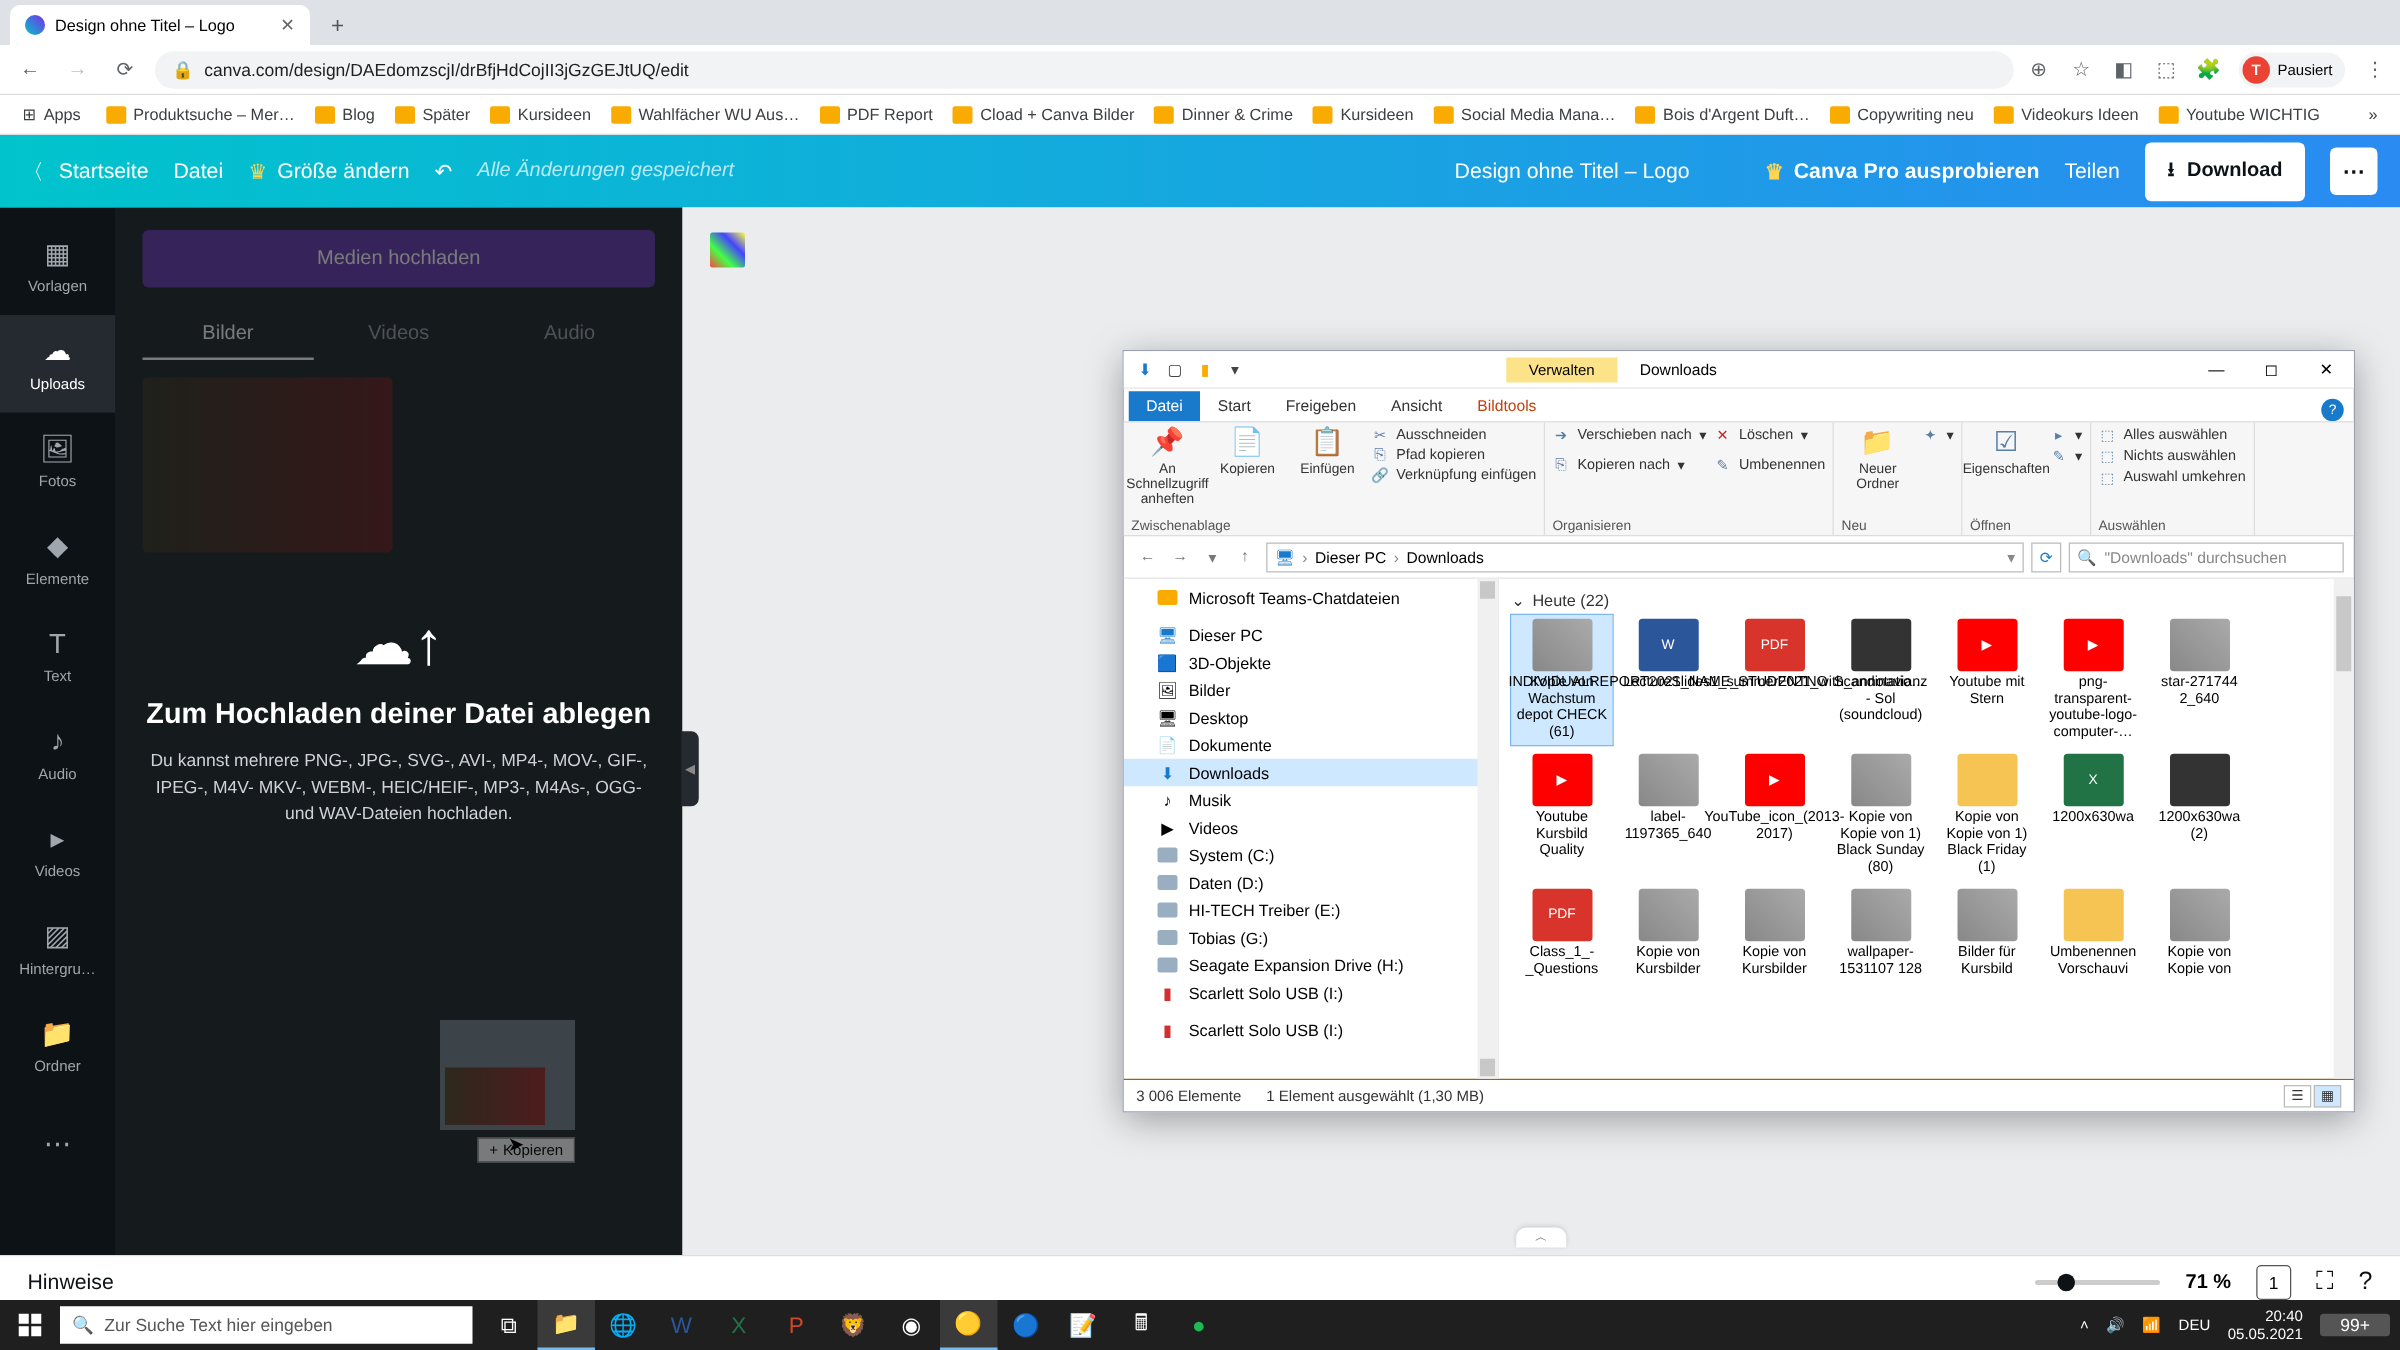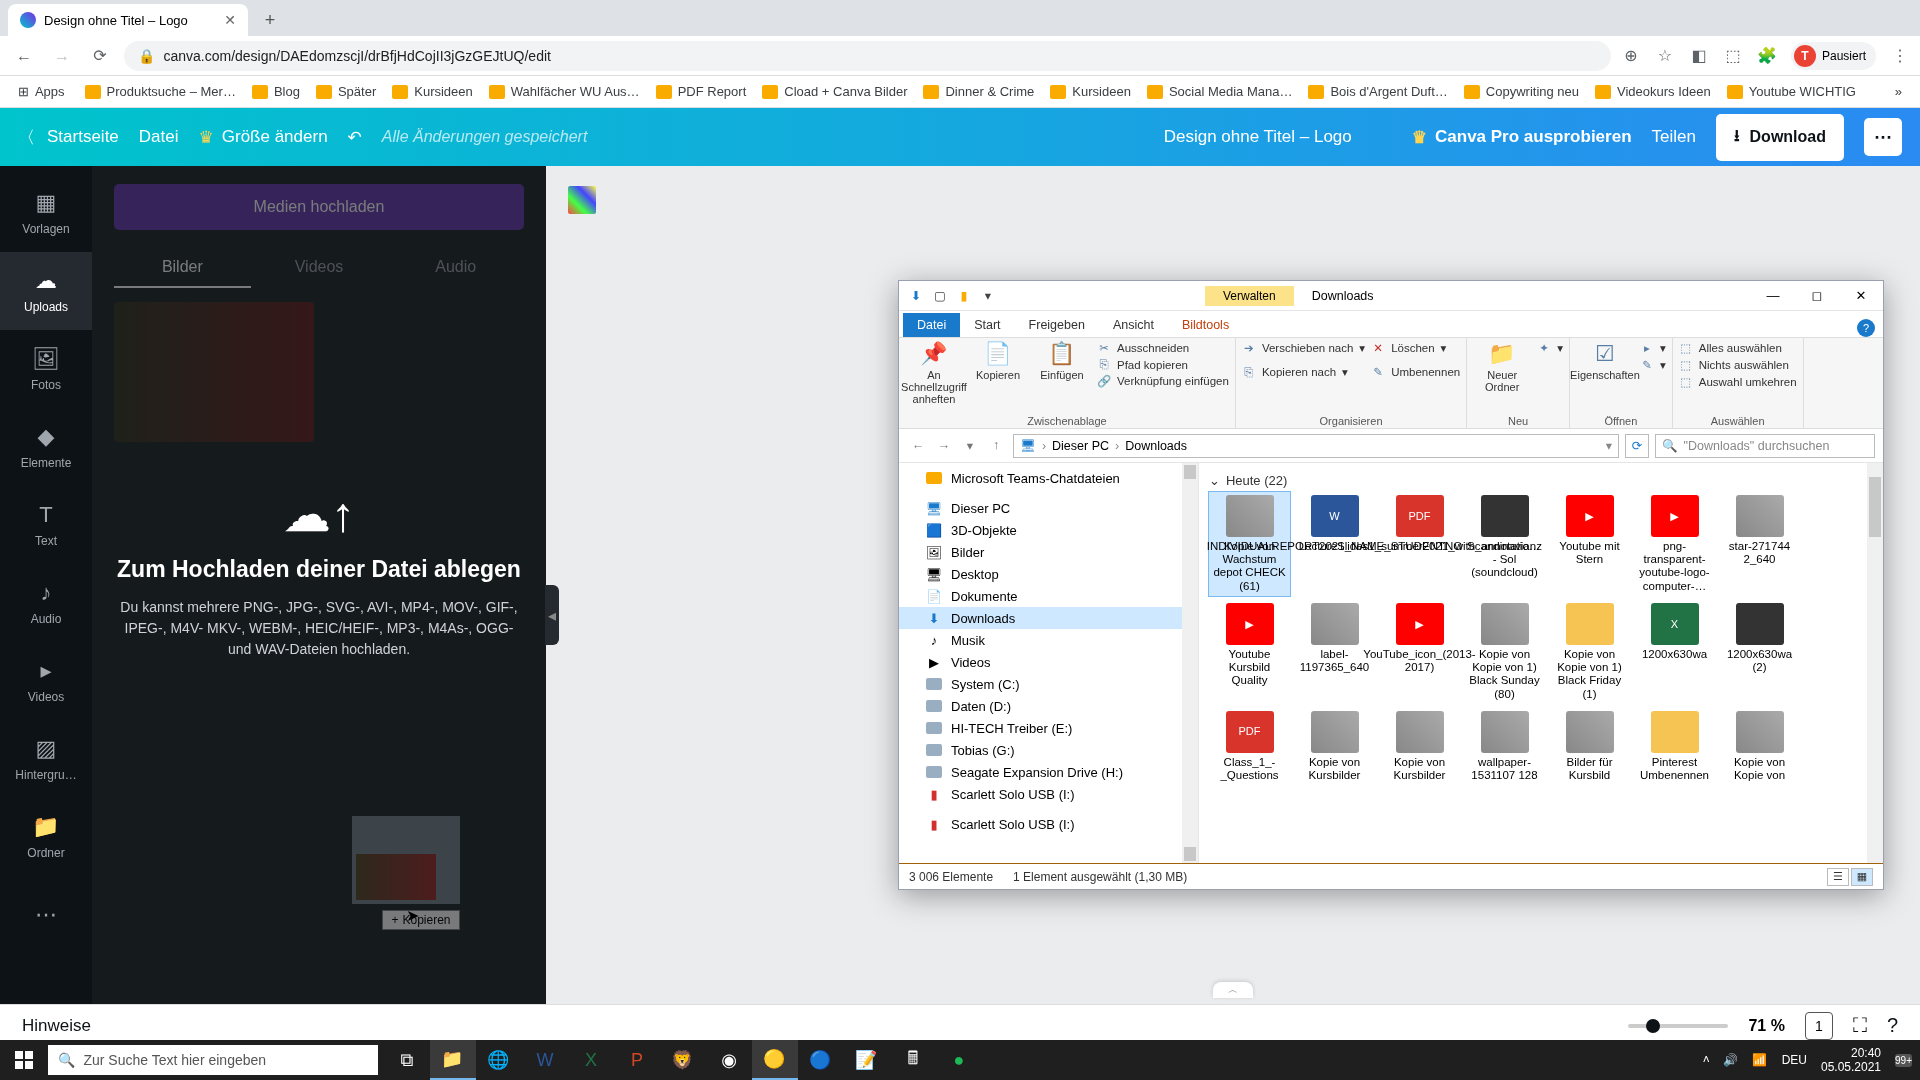--- a/index.html
+++ b/index.html
@@ -91,21 +91,21 @@
 
 .exp-ribbon-tabs{height:26px;display:flex;align-items:flex-end;padding-left:4px}
 .exp-rtab{padding:5px 14px;font-size:12.5px;color:#333}
 .exp-rtab.file{background:#1979ca;color:#fff}
 .exp-rtab.ctx{color:#c2410c}
 .exp-help{margin-left:auto;margin-right:8px;width:18px;height:18px;background:#1979ca;color:#fff;border-radius:50%;display:flex;align-items:center;justify-content:center;font-size:11px}
 
 .exp-ribbon{height:92px;border-top:1px solid #ddd;border-bottom:1px solid #ddd;display:flex;background:#f6f6f6}
 .rgroup{border-right:1px solid #ddd;display:flex;flex-direction:column;padding:3px 6px 1px}
 .rgroup-body{flex:1;display:flex;gap:6px;align-items:flex-start}
-.rgroup-label{text-align:center;font-size:11px;color:#555;padding-top:2px}
+.rgroup-label{text-align:left;font-size:11px;color:#555;padding-top:2px}
 .rbig{display:flex;flex-direction:column;align-items:center;gap:2px;width:58px;font-size:11px;color:#333;text-align:center}
 .rbig .ri{font-size:22px;color:#5a7fa6}
 .rlist{display:flex;flex-direction:column;gap:3px;font-size:11.5px;color:#333}
 .rlist div{display:flex;align-items:center;gap:6px}
 .ri-s{width:14px;display:inline-block;text-align:center;color:#5a7fa6}
 .red{color:#c62828}
 
 .exp-addr{height:34px;display:flex;align-items:center;gap:6px;padding:0 8px;border-bottom:1px solid #e5e5e5}
 .exp-nav{display:flex;gap:4px;color:#777}
 .exp-nav span{width:22px;text-align:center}
@@ -677,21 +677,21 @@
           <div class="file-item">
             <div class="file-thumb t-img"></div>
             <span>wallpaper-1531107 128</span>
           </div>
           <div class="file-item">
             <div class="file-thumb t-img"></div>
             <span>Bilder für Kursbild</span>
           </div>
           <div class="file-item">
             <div class="file-thumb t-zip"></div>
-            <span>Pinterest Umbenennen</span>
+            <span>Umbenennen Vorschauvi</span>
           </div>
           <div class="file-item">
             <div class="file-thumb t-img"></div>
             <span>Kopie von Kopie von</span>
           </div>
         </div>
       <div class="files-scroll">
           <div class="files-thumb"></div>
         </div>
     </div>
@@ -737,15 +737,15 @@
   </div>
   <div class="tray">
     <span>˄</span>
     <span>🔊</span>
     <span>📶</span>
     <span>DEU</span>
     <div class="clock">
       <div>20:40</div>
       <div>05.05.2021</div>
     </div>
-    <span style="background:#555;padding:1px 0;border-radius:3px;font-size:10px">99+</span>
+    <span style="background:#555;padding:1px 16px;border-radius:3px;font-size:14px">99+</span>
   </div>
 </div>
 
 </body></html>

